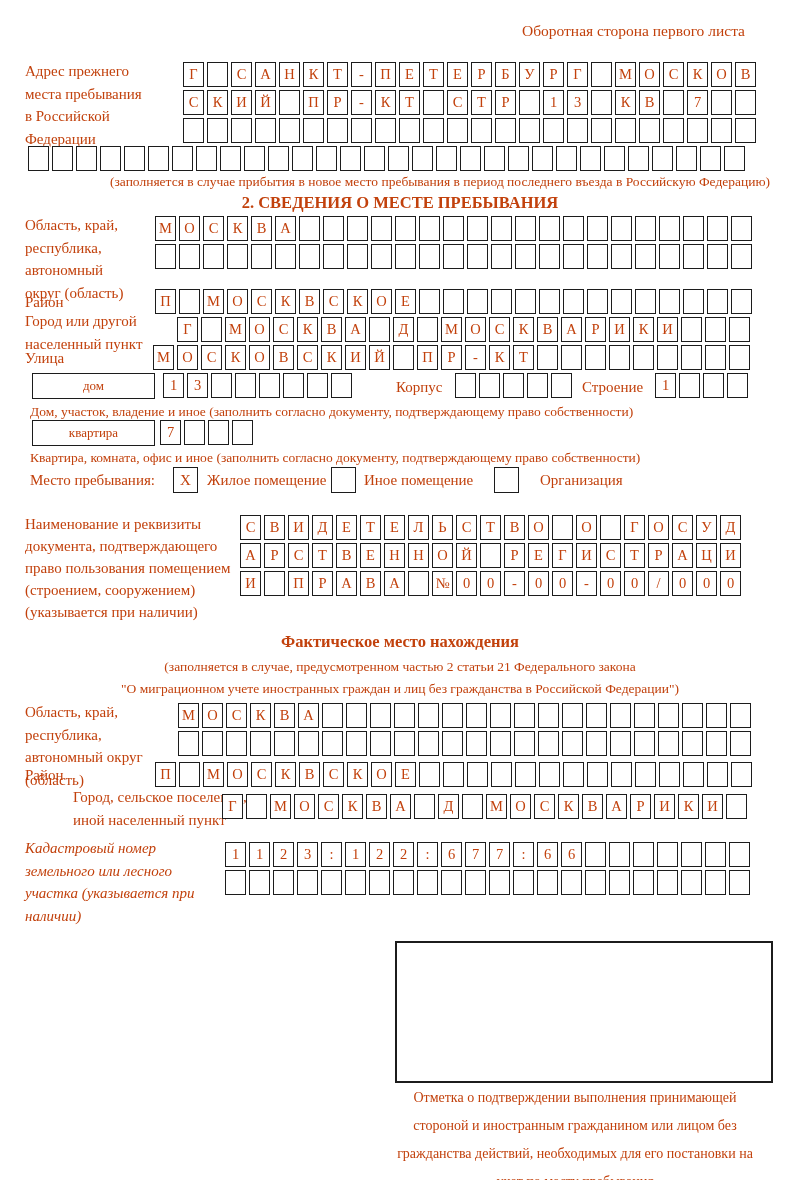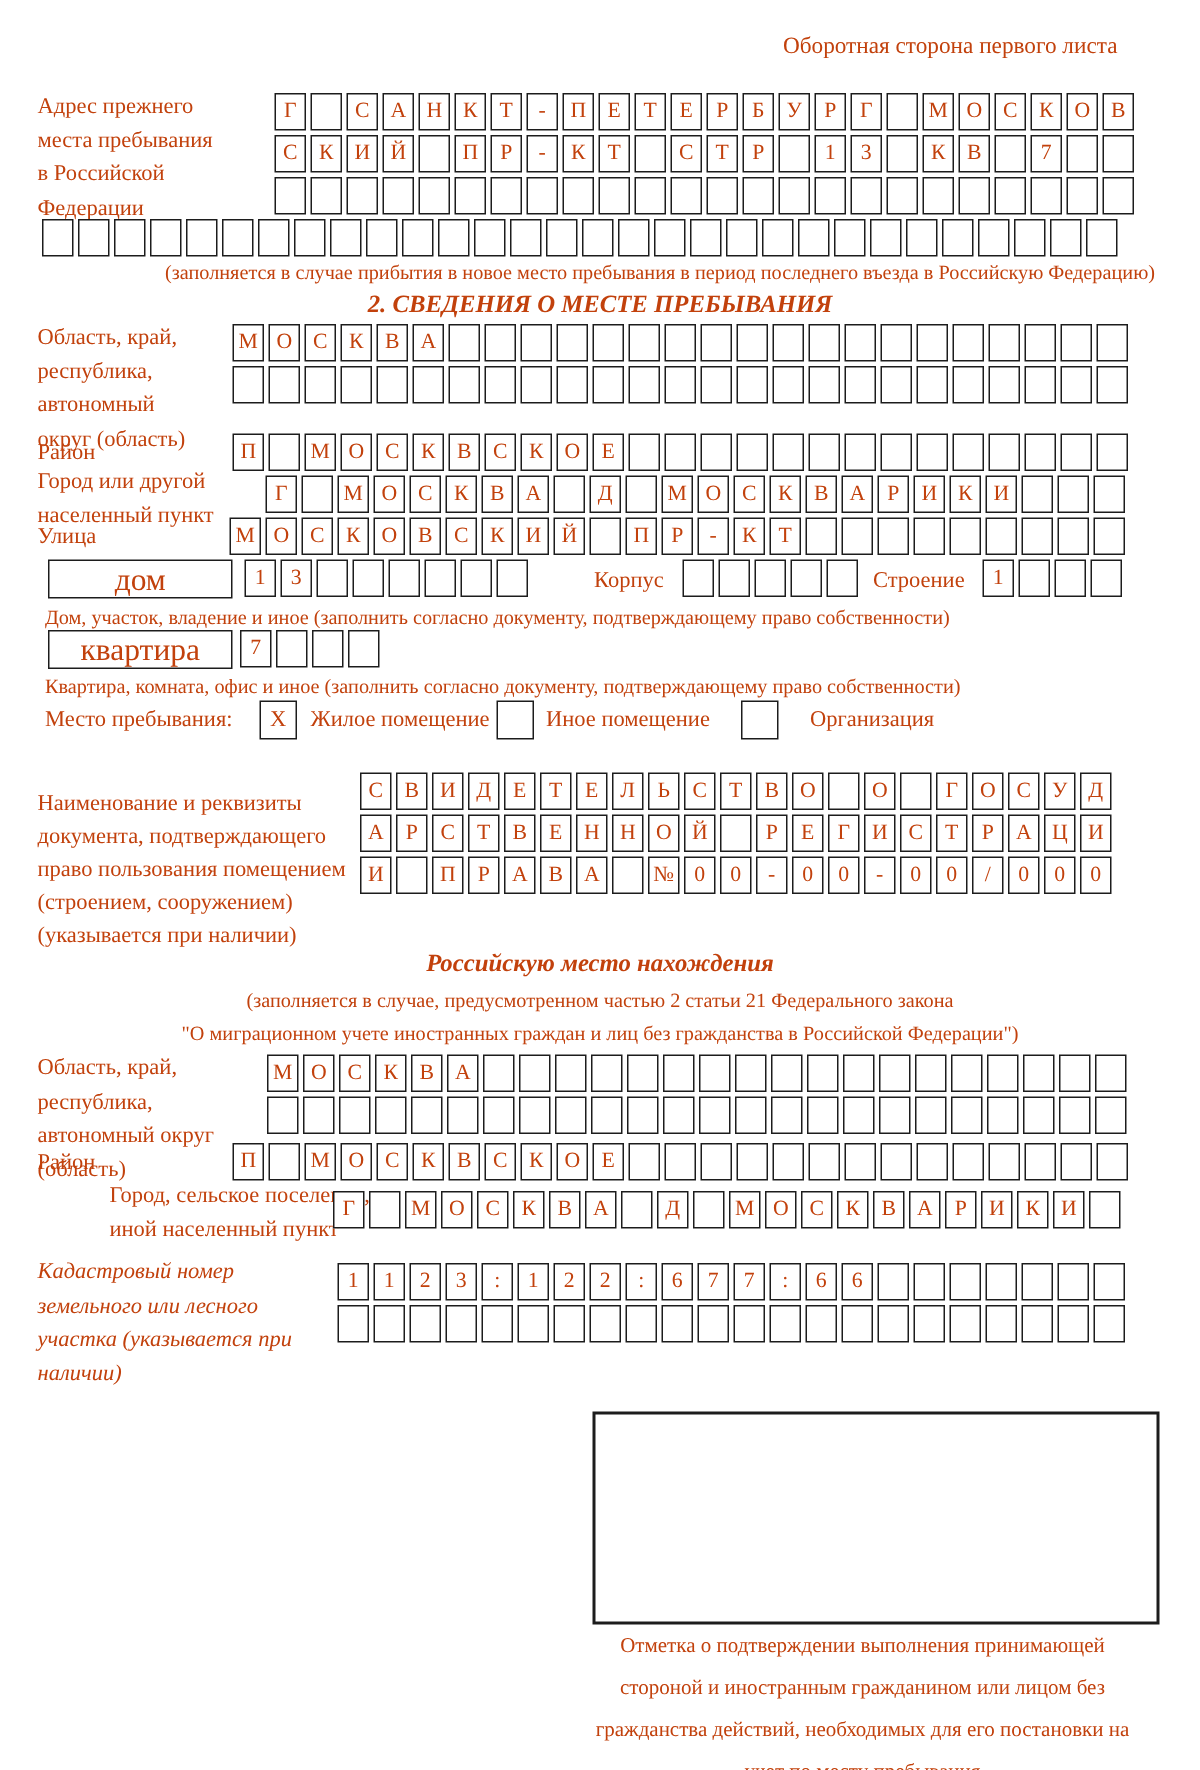--- a/index.html
+++ b/index.html
@@ -10,38 +10,38 @@
     background: #ffffff;
     font-family: "Liberation Serif", serif;
     color: #c2410c;
     overflow: hidden;
   }
   .hdr { position: absolute; top: 22px; right: 55px; font-size: 15.5px; }
   .lbl { position: absolute; font-size: 15px; line-height: 1.5; }
   .lbl.tight { line-height: 1.47; }
   .note { position: absolute; font-size: 13.5px; }
   .center { left: 0; width: 800px; text-align: center; }
-  .title { position: absolute; left: 0; width: 800px; text-align: center; font-weight: bold; font-size: 16.5px; font-style: italic; }
+  .title { position: absolute; left: 0; width: 800px; text-align: center; font-weight: bold; font-size: 16.5px; }
   .cellrow { position: absolute; display: flex; gap: 3px; }
   .cell {
     flex: none;
     width: 21px; height: 25px;
     border: 1.6px solid #1c1c1c;
     box-sizing: border-box;
     display: flex; align-items: center; justify-content: center;
     font-size: 14.5px; font-family: "Liberation Serif", serif;
     background: #fff;
   }
   .labelbox {
     position: absolute;
     width: 123px; height: 26px;
     border: 1.6px solid #1c1c1c;
     box-sizing: border-box;
     display: flex; align-items: center; justify-content: center;
-    font-size: 21px;
+    font-size: 13px;
     background: #fff;
   }
   .checkbox {
     position: absolute;
     width: 25px; height: 26px;
     border: 1.6px solid #1c1c1c;
     box-sizing: border-box;
     display: flex; align-items: center; justify-content: center;
     font-size: 15px;
     background: #fff;
@@ -365,21 +365,21 @@
   <div class="note" style="left:30px; top:450px;">Квартира, комната, офис и иное (заполнить согласно документу, подтверждающему право собственности)</div>
 
   <div class="lbl" style="left:30px; top:469px;">Место пребывания:</div>
   <div class="checkbox" style="left:173px; top:467px;">X</div>
   <div class="lbl" style="left:207px; top:469px;">Жилое помещение</div>
   <div class="checkbox" style="left:331px; top:467px;"></div>
   <div class="lbl" style="left:364px; top:469px;">Иное помещение</div>
   <div class="checkbox" style="left:494px; top:467px;"></div>
   <div class="lbl" style="left:540px; top:469px;">Организация</div>
 
-  <div class="lbl tight" style="left:25px; top:513px; width:225px;margin-top:12px;">Наименование и реквизиты документа, подтверждающего право пользования помещением (строением, сооружением) (указывается при наличии)</div>
+  <div class="lbl tight" style="left:25px; top:513px; width:225px;">Наименование и реквизиты документа, подтверждающего право пользования помещением (строением, сооружением) (указывается при наличии)</div>
   <div class="cellrow" style="left:240px; top:515px;">
       <span class="cell">С</span>
       <span class="cell">В</span>
       <span class="cell">И</span>
       <span class="cell">Д</span>
       <span class="cell">Е</span>
       <span class="cell">Т</span>
       <span class="cell">Е</span>
       <span class="cell">Л</span>
       <span class="cell">Ь</span>
@@ -436,21 +436,21 @@
       <span class="cell">0</span>
       <span class="cell">-</span>
       <span class="cell">0</span>
       <span class="cell">0</span>
       <span class="cell">/</span>
       <span class="cell">0</span>
       <span class="cell">0</span>
       <span class="cell">0</span>
     </div>
 
-  <div class="title" style="top:632px;">Российскую место нахождения</div>
+  <div class="title" style="top:632px;">Фактическое место нахождения</div>
   <div class="note center" style="top:659px;">(заполняется в случае, предусмотренном частью 2 статьи 21 Федерального закона</div>
   <div class="note center" style="top:681px;">"О миграционном учете иностранных граждан и лиц без гражданства в Российской Федерации")</div>
 
   <div class="lbl" style="left:25px; top:701px; width:135px;">Область, край, республика, автономный округ (область)</div>
   <div class="cellrow" style="left:178px; top:703px;">
       <span class="cell">М</span>
       <span class="cell">О</span>
       <span class="cell">С</span>
       <span class="cell">К</span>
       <span class="cell">В</span>

